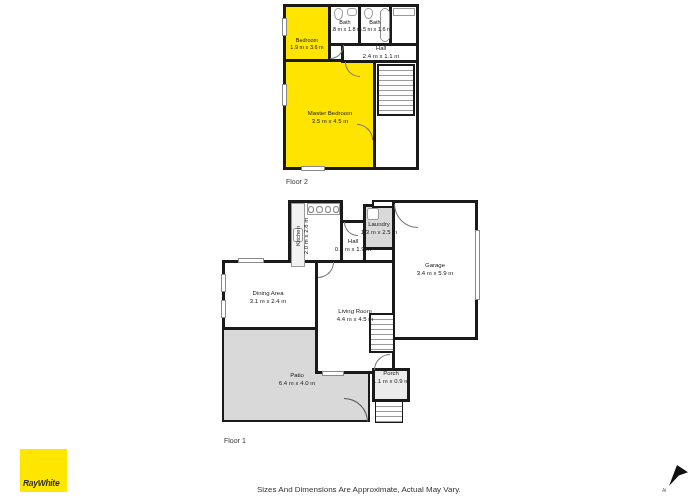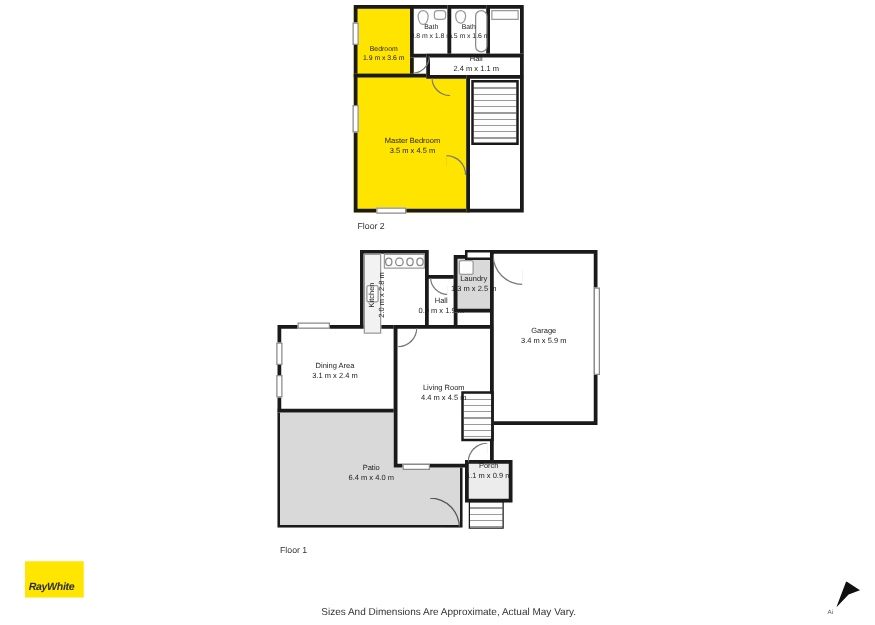--- a/index.html
+++ b/index.html
@@ -16,21 +16,21 @@
   .floor-cap{position:absolute;font-size:7px;color:#333;z-index:30;}
   .stairs{position:absolute;box-sizing:border-box;border:2px solid #1a1a1a;z-index:12;
           background:repeating-linear-gradient(180deg,#fdfdfd 0 4px,#9a9a9a 4px 5px);}
   .fix{position:absolute;box-sizing:border-box;border:1px solid #9a9a9a;background:#fdfdfd;z-index:8;}
   .arc{position:absolute;box-sizing:border-box;z-index:9;}
   .win{position:absolute;box-sizing:border-box;background:#fff;border:1px solid #8a8a8a;z-index:20;}
   .dot{width:5px;height:5px;border:1px solid #888;border-radius:50%;background:#fff;}
   #north-arrow{position:absolute;left:669px;top:465px;width:19px;height:21px;background:#111;
       clip-path:polygon(0 100%,42% 0,100% 34%,52% 50%);z-index:30;}
   #north-label{position:absolute;left:662px;top:487px;font-size:5px;color:#555;z-index:30;}
-  #logo{position:absolute;left:20px;top:449px;width:47px;height:29px;background:#ffe600;z-index:30;}
+  #logo{position:absolute;left:20px;top:449px;width:47px;height:43px;background:#ffe600;z-index:30;}
   #logo span{position:absolute;left:3px;bottom:4px;font-size:8.5px;font-weight:bold;
       font-style:italic;color:#2e2e2e;letter-spacing:-0.3px;}
   #disclaimer{position:absolute;left:257px;top:485px;font-size:8px;color:#333;z-index:30;}
 </style>
 </head>
 <body>
 
 <div id="canvas">
 
   <div class="plan" style="left:283px;top:4px;width:136px;height:166px;">

